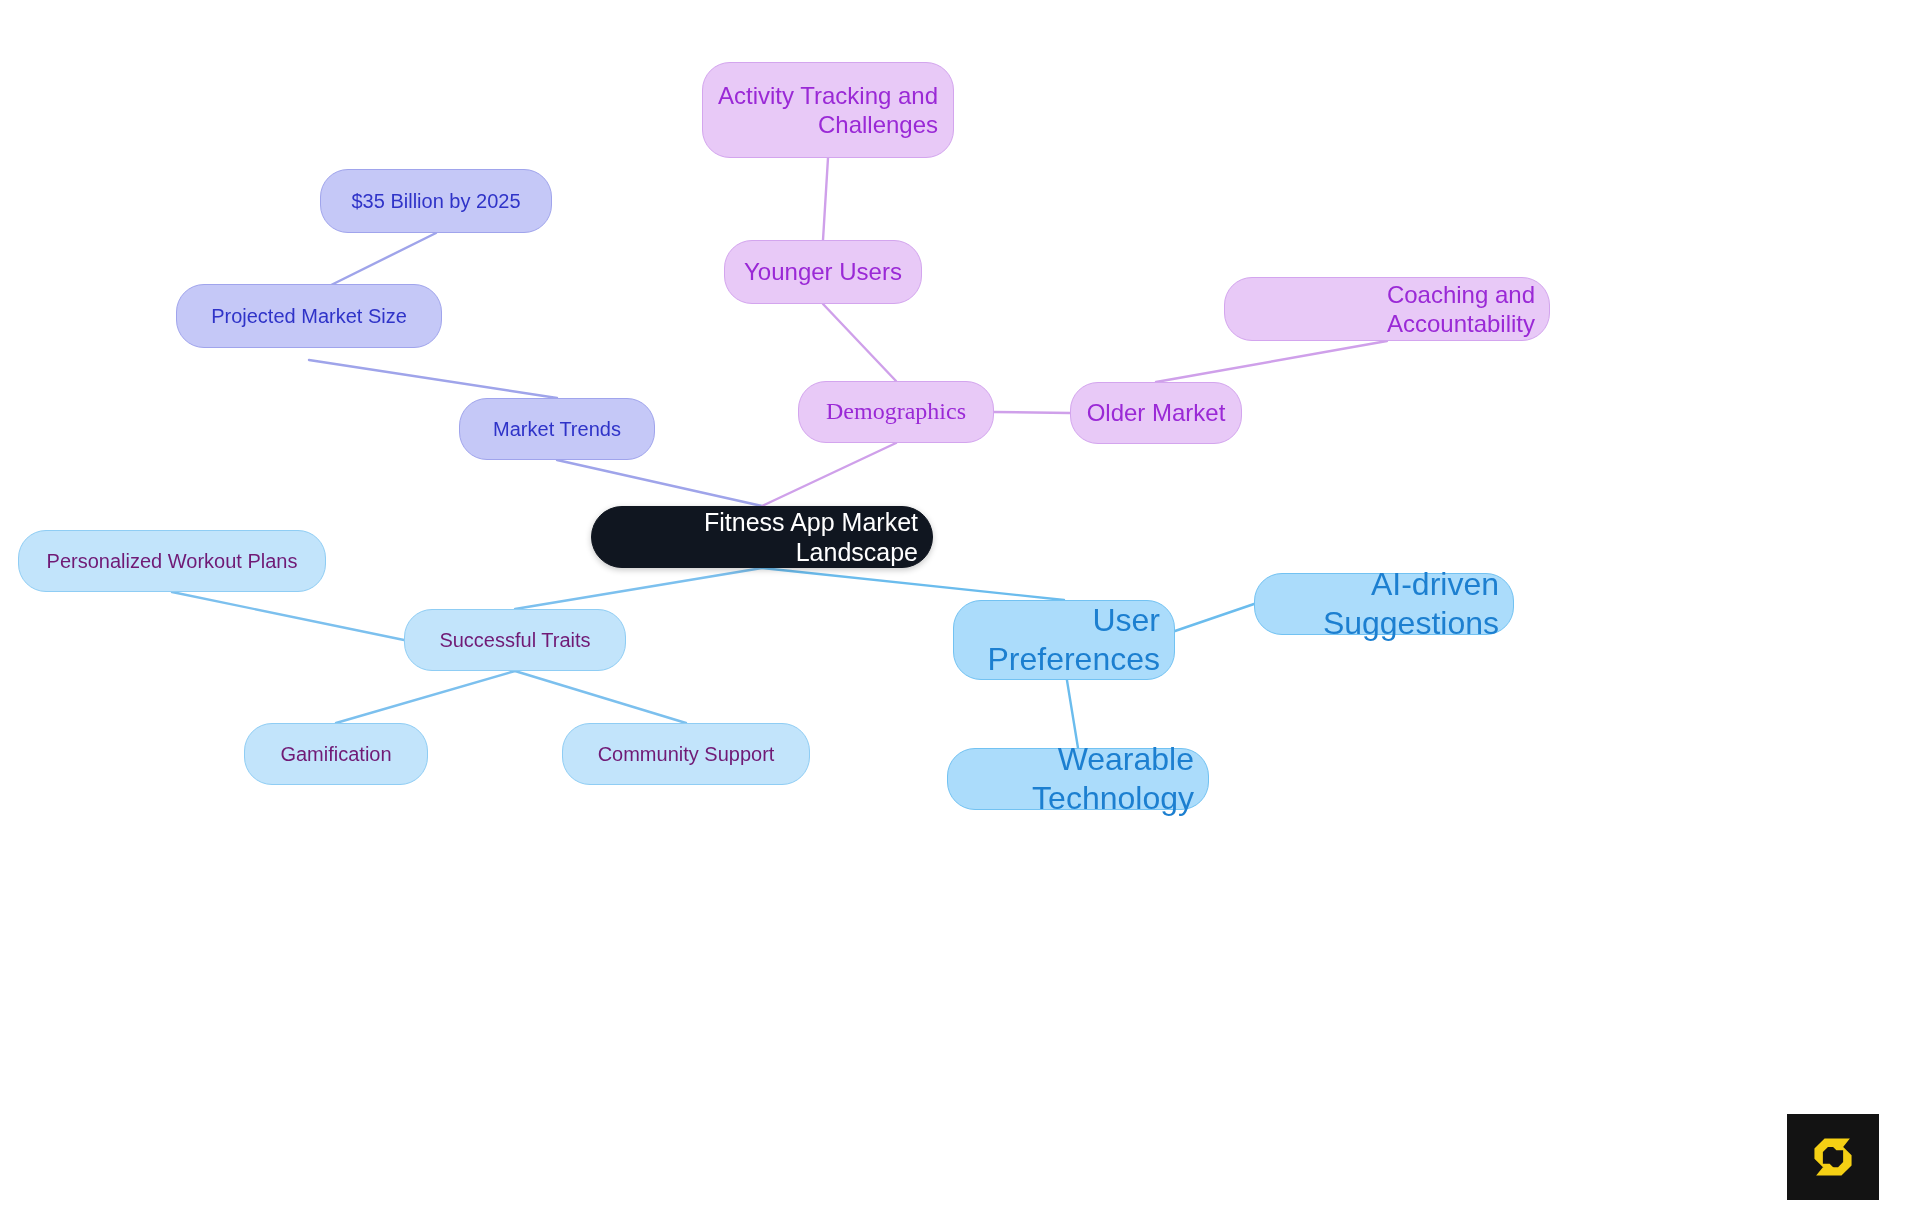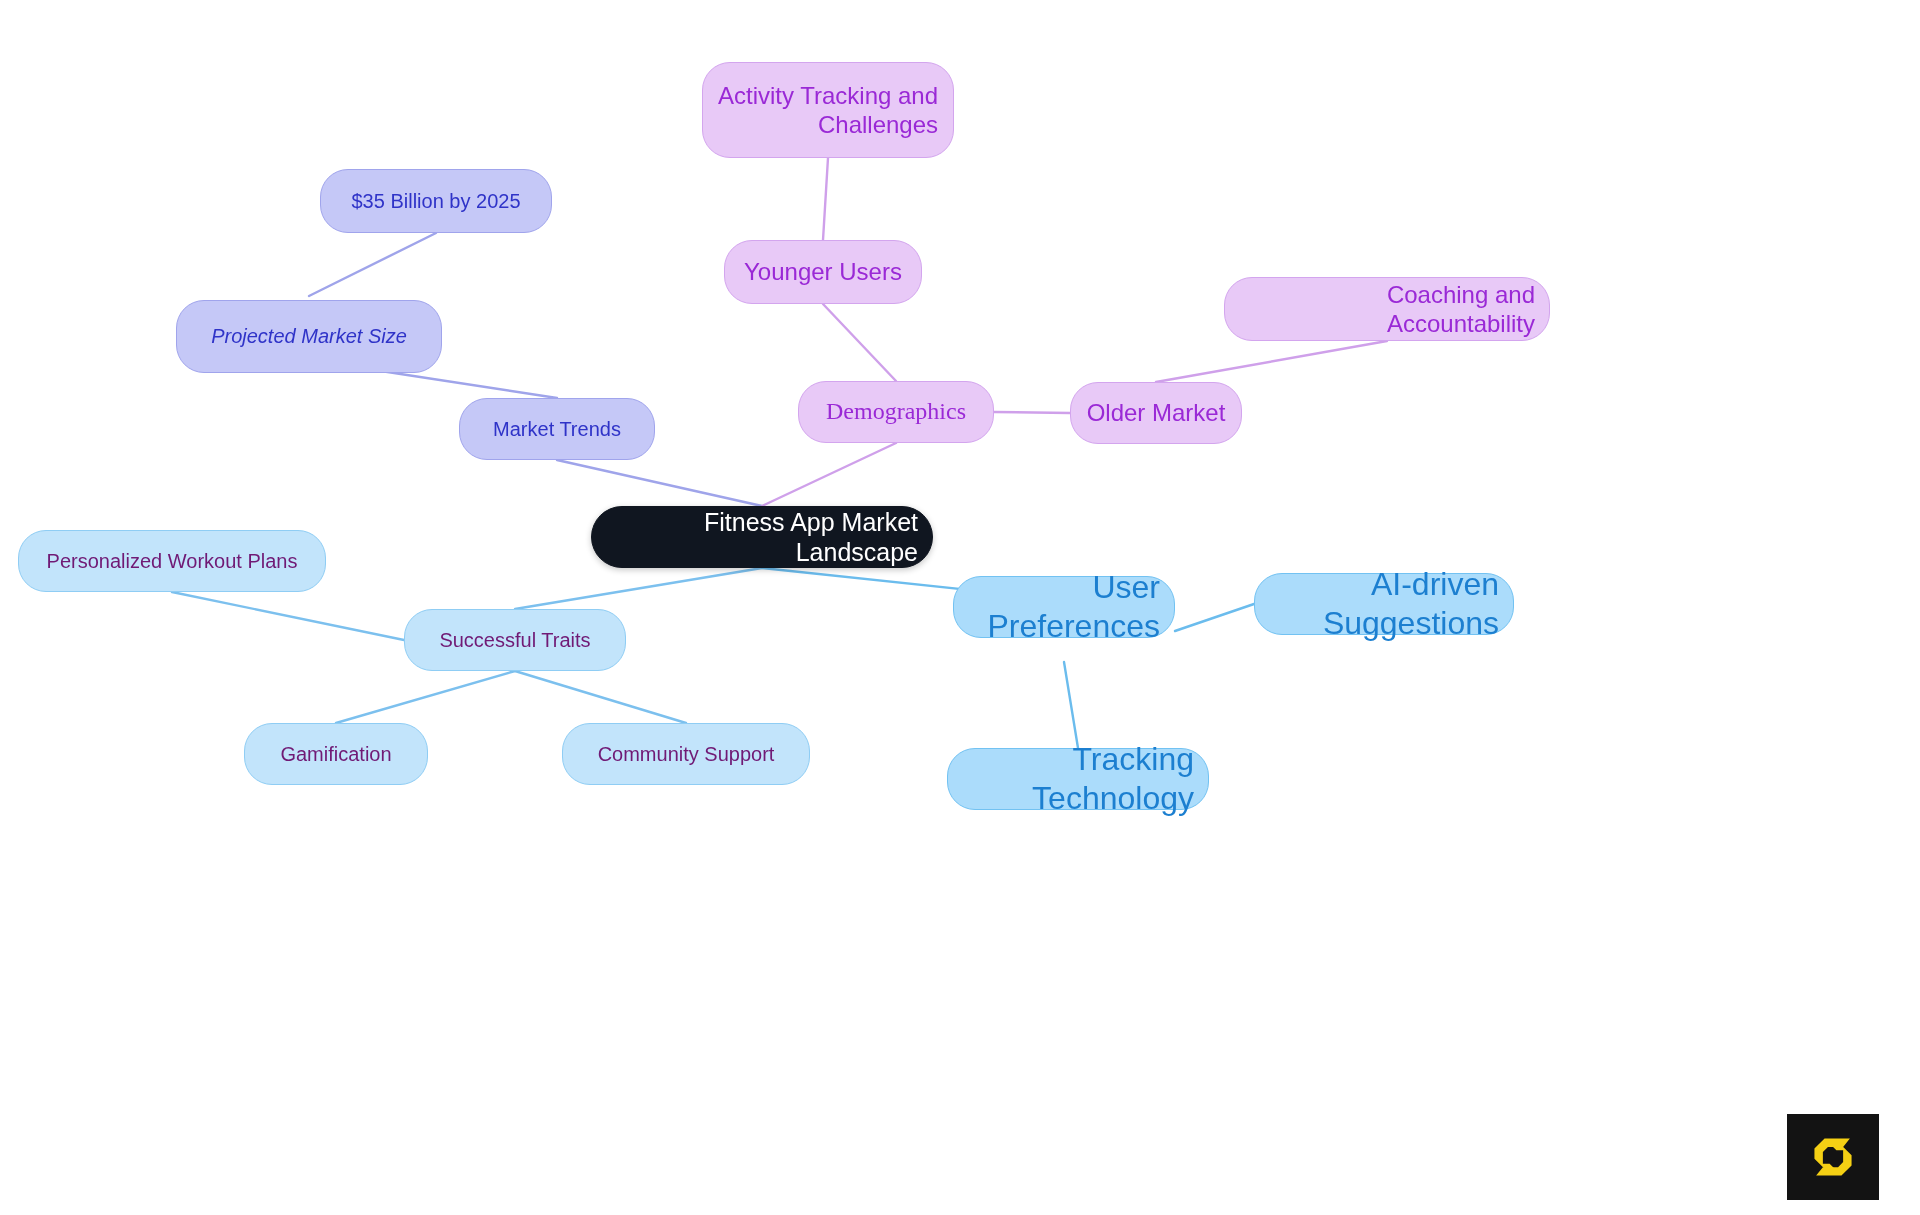--- a/index.html
+++ b/index.html
@@ -118,32 +118,32 @@
       <line x1="1175" y1="631" x2="1254" y2="604" stroke="#6bbced" stroke-width="2.4" stroke-linecap="round"></line>
       <line x1="1064" y1="662" x2="1078" y2="748" stroke="#6bbced" stroke-width="2.4" stroke-linecap="round"></line>
     </svg>
 
   <div id="node-layer">
       <div class="node violet" style="left: 702px; top: 62px; width: 252px; height: 96px;">Activity Tracking and
 Challenges</div>
       <div class="node periwinkle" style="left: 320px; top: 169px; width: 232px; height: 64px;">$35 Billion by 2025</div>
       <div class="node violet" style="left: 724px; top: 240px; width: 198px; height: 64px;">Younger Users</div>
       <div class="node violet" style="left: 1224px; top: 277px; width: 326px; height: 64px;">Coaching and Accountability</div>
-      <div class="node periwinkle" style="left: 176px; top: 300px; width: 266px; height: 73px; font-style: italic;">Projected Market Size</div>
+      <div class="node periwinkle" style="left: 176px; top: 284px; width: 266px; height: 64px;">Projected Market Size</div>
       <div class="node violet" style="left: 798px; top: 381px; width: 196px; height: 62px; font-family: Liberation Serif, serif;">Demographics</div>
       <div class="node violet" style="left: 1070px; top: 382px; width: 172px; height: 62px;">Older Market</div>
       <div class="node periwinkle" style="left: 459px; top: 398px; width: 196px; height: 62px;">Market Trends</div>
       <div class="node root" style="left: 591px; top: 506px; width: 342px; height: 62px;">Fitness App Market Landscape</div>
       <div class="node skyblue" style="left: 18px; top: 530px; width: 308px; height: 62px;">Personalized Workout Plans</div>
       <div class="node skyblue-deep" style="left: 1254px; top: 573px; width: 260px; height: 62px;">AI-driven Suggestions</div>
-      <div class="node skyblue-deep" style="left: 953px; top: 576px; width: 222px; height: 62px;">User Preferences</div>
+      <div class="node skyblue-deep" style="left: 953px; top: 600px; width: 222px; height: 80px;">User Preferences</div>
       <div class="node skyblue" style="left: 404px; top: 609px; width: 222px; height: 62px;">Successful Traits</div>
       <div class="node skyblue" style="left: 562px; top: 723px; width: 248px; height: 62px;">Community Support</div>
       <div class="node skyblue" style="left: 244px; top: 723px; width: 184px; height: 62px;">Gamification</div>
-      <div class="node skyblue-deep" style="left: 947px; top: 748px; width: 262px; height: 62px;">Tracking Technology</div>
+      <div class="node skyblue-deep" style="left: 947px; top: 748px; width: 262px; height: 62px;">Wearable Technology</div>
     </div>
 
   <div id="logo">
     <svg width="54" height="54" viewBox="0 0 64 64">
       <path d="M52 10 L22 10 L10 22 L10 34 L22 46 L34 46 L28 40 L20 40 L20 26 L26 20 L44 20 Z" fill="#f5d014"></path>
       <path d="M12 54 L42 54 L54 42 L54 30 L42 18 L30 18 L36 24 L44 24 L44 38 L38 44 L20 44 Z" fill="#f5d014"></path>
     </svg>
   </div>
 
 </div>

